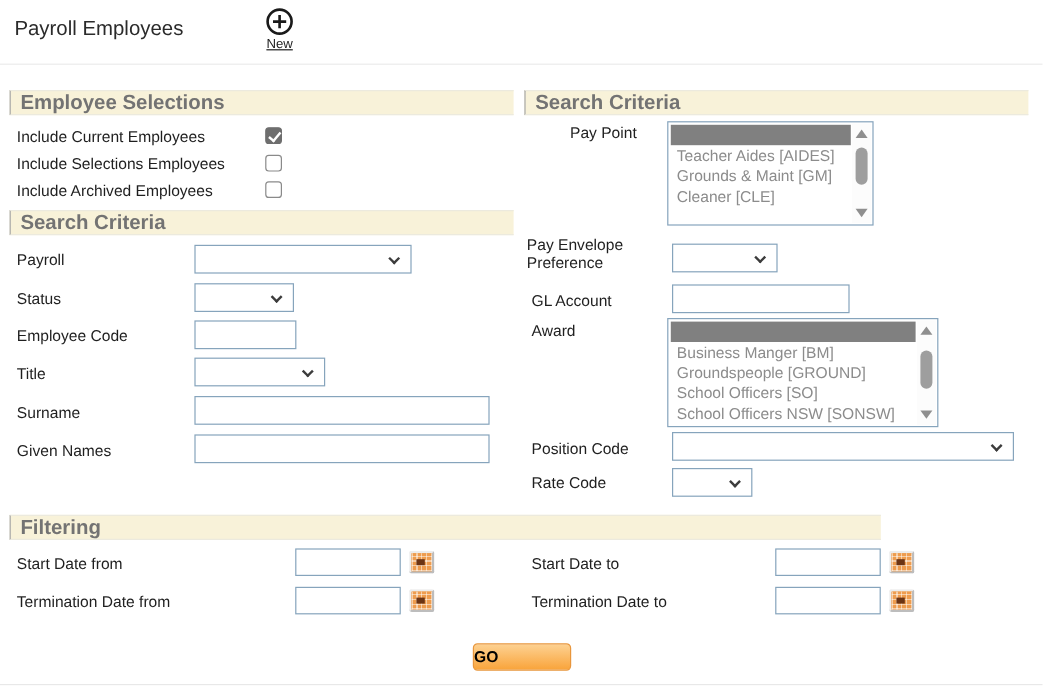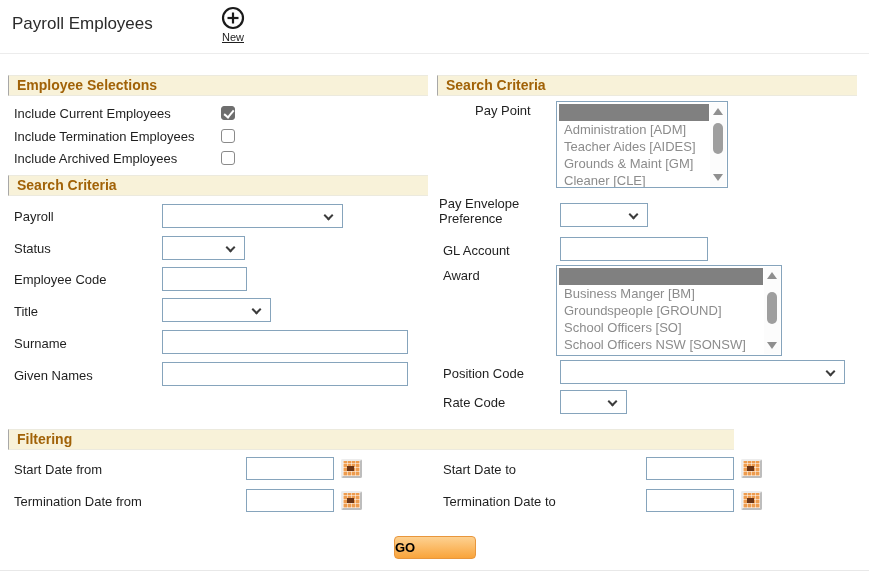--- a/index.html
+++ b/index.html
@@ -8,21 +8,21 @@
   #app { position:relative; width:869px; height:579px; background:#fff; overflow:hidden; }
 
   
   #hdr { position:absolute; left:0; top:0; width:869px; height:54px; border-bottom:1px solid #ececec; background:#fff; }
   .page-title { position:absolute; left:12px; top:14px; font-size:17px; color:#2b2b2b; }
   .new-btn { position:absolute; left:216px; top:6px; width:34px; text-align:center; cursor:pointer; }
   .new-icon { display:block; margin:0 auto; }
   .new-label { display:block; font-size:11px; color:#1f1f1f; text-decoration:underline; margin-top:1px; }
 
   
-  .section-bar { position:absolute; height:21px; background:#f8f2d9; border-left:1px solid #a8a8a8; border-top:1px solid #eceade; border-bottom:1px solid #eceade; font-size:14px; font-weight:bold; color:#a16207; line-height:19px; padding-left:8px; }
+  .section-bar { position:absolute; height:21px; background:#f8f2d9; border-left:1px solid #a8a8a8; border-top:1px solid #eceade; border-bottom:1px solid #eceade; font-size:17px; font-weight:bold; color:#737373; line-height:19px; padding-left:8px; }
 
   .form-label { position:absolute; font-size:13px; color:#1f1f1f; line-height:15px; }
 
   
   .text-input { position:absolute; border:1px solid #86a4bc; background:#fff; height:24px; font-family:inherit; font-size:13px; padding:0 4px; color:#1f1f1f; }
   .sel { position:absolute; border:1px solid #86a4bc; background:#fff; height:24px; cursor:pointer; }
   .sel .chev { position:absolute; right:10px; top:7px; width:7px; height:7px; border-right:2px solid #3c3c3c; border-bottom:2px solid #3c3c3c; transform:rotate(45deg); }
   .sel .sel-value { position:absolute; left:5px; top:4px; font-size:13px; color:#1f1f1f; }
 
   
@@ -69,21 +69,21 @@
       </svg>
       <span class="new-label">New</span>
     </div>
   </div>
 
   <div class="section-bar" style="left:8px; top:75px; width:420px;">Employee Selections</div>
 
   <div class="form-label" style="left:14px; top:106px;">Include Current Employees</div>
   <div class="cb checked" style="left:221px; top:106px;"></div>
 
-  <div class="form-label" style="left:14px; top:129px;">Include Termination Employees</div>
+  <div class="form-label" style="left:14px; top:129px;">Include Selections Employees</div>
   <div class="cb" style="left:221px; top:129px;"></div>
 
   <div class="form-label" style="left:14px; top:151px;">Include Archived Employees</div>
   <div class="cb" style="left:221px; top:151px;"></div>
 
   <div class="section-bar" style="left:8px; top:175px; width:420px;">Search Criteria</div>
 
   <div class="form-label" style="left:14px; top:209px;">Payroll</div>
   <div class="sel" style="left:162px; top:204px; width:181px;">
     <span class="sel-value"></span>
@@ -110,21 +110,20 @@
 
   <div class="form-label" style="left:14px; top:368px;">Given Names</div>
   <input class="text-input" style="left: 162px; top: 362px; width: 246px;" value="">
 
   <div class="section-bar" style="left:437px; top:75px; width:420px;">Search Criteria</div>
 
   <div class="form-label" style="left:443px; top:103px;margin-left:32px;">Pay Point</div>
   <div class="listbox" style="left:556px; top:101px; width:172px; height:87px;">
     <div class="lb-items">
       <div class="lb-row selected"></div>
-      <div class="lb-row">Administration [ADM]</div>
       <div class="lb-row">Teacher Aides [AIDES]</div>
       <div class="lb-row">Grounds &amp; Maint [GM]</div>
       <div class="lb-row">Cleaner [CLE]</div>
     </div>
     <div class="lb-scroll">
       <div class="lb-arrow up"></div>
       <div class="lb-thumb" style="top:20px; height:31px;"></div>
       <div class="lb-arrow down"></div>
     </div>
   </div>

